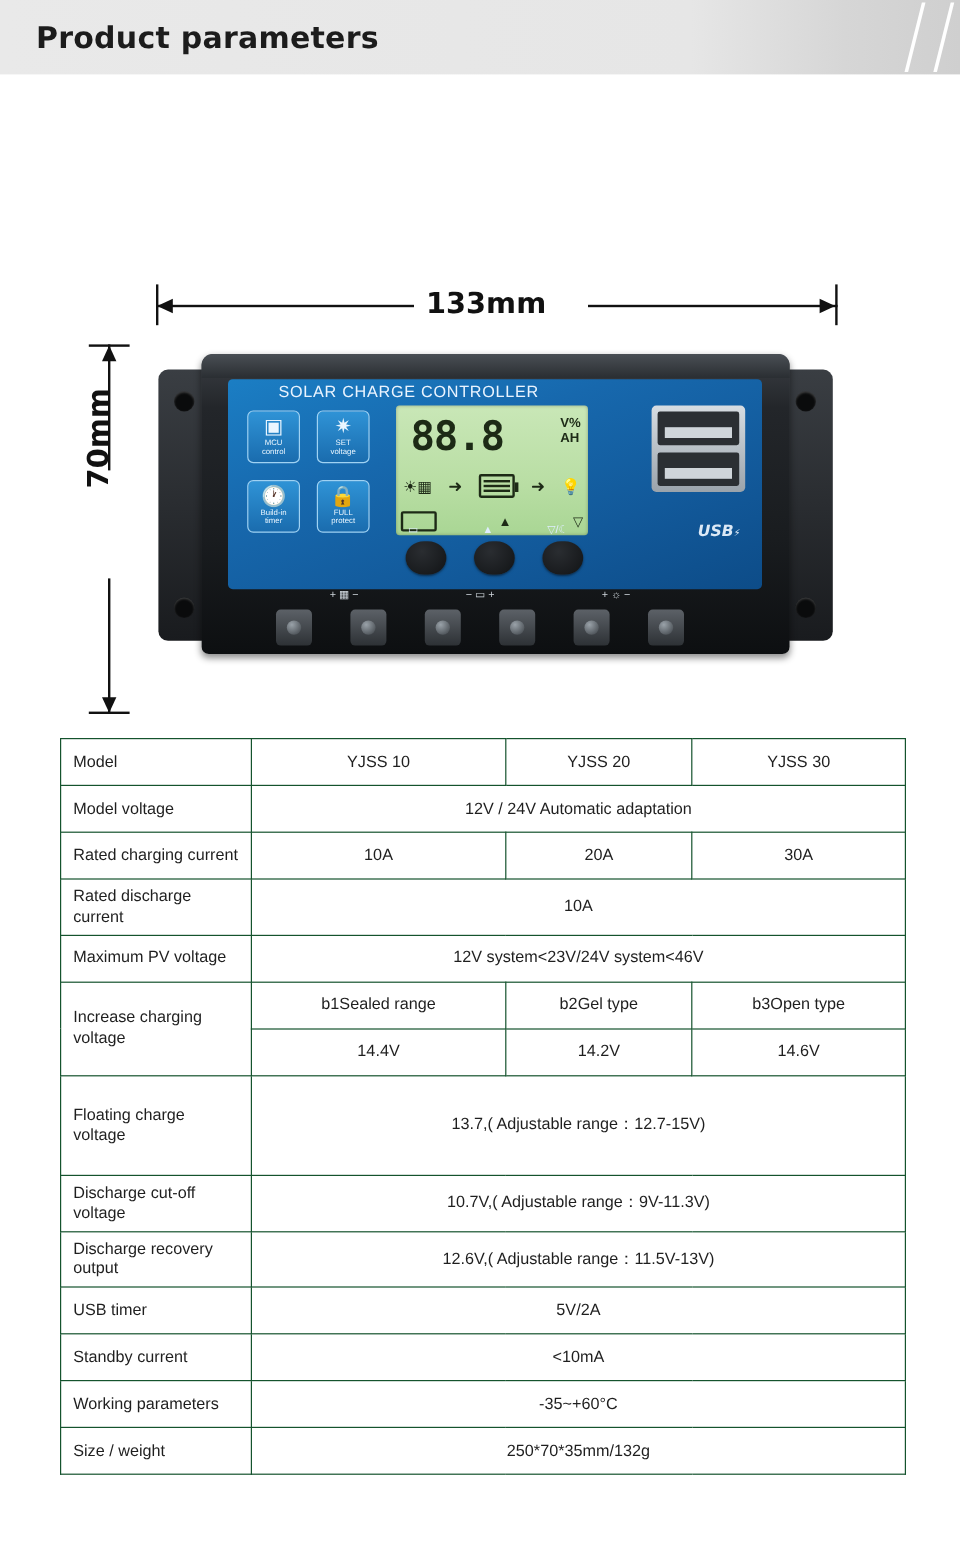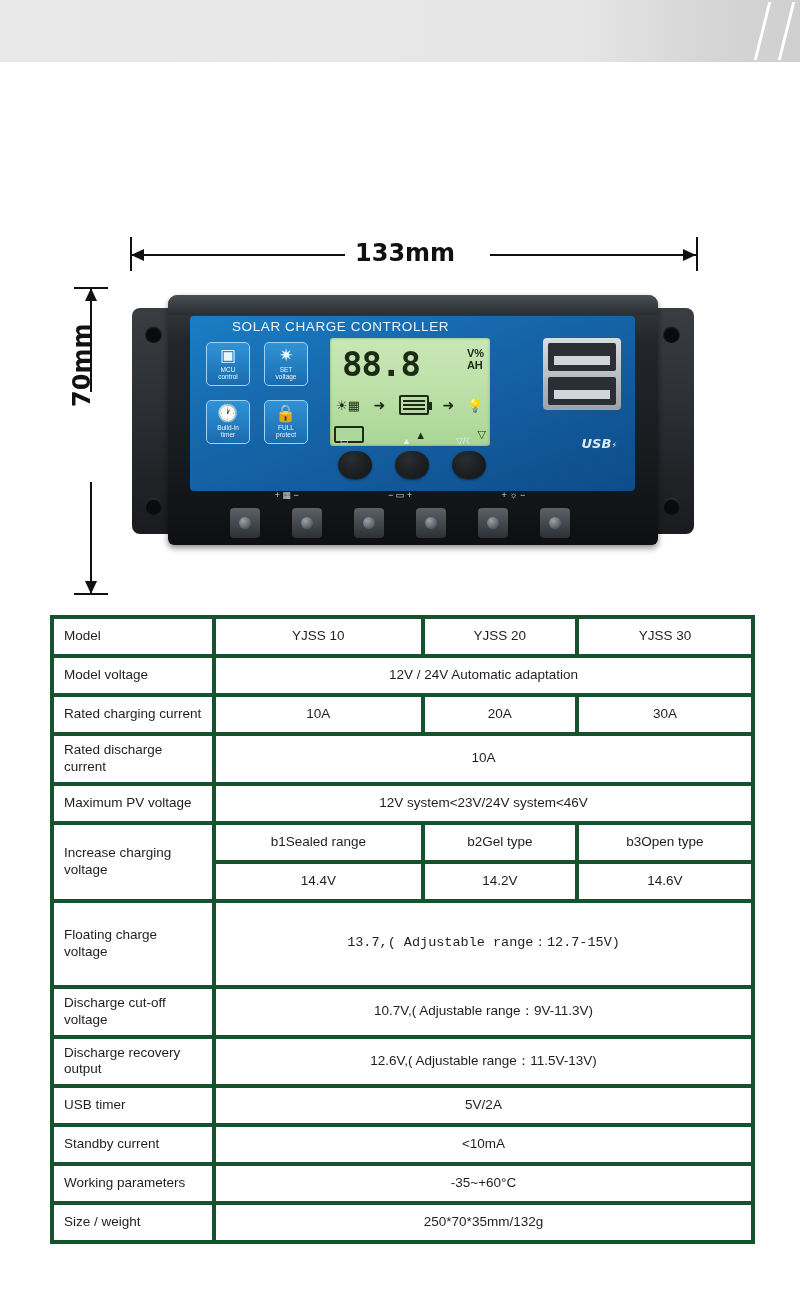--- a/index.html
+++ b/index.html
@@ -382,39 +382,40 @@
     left: 50px;
     top: 615px;
     width: 705px;
   }
   table.spec {
     border-collapse: collapse;
     width: 705px;
     font-family: "Liberation Sans", sans-serif;
   }
   table.spec td {
-    border: 4px solid #14532d;
+    border: 1px solid #14532d;
     font-size: 13.5px;
     color: #1f1f1f;
     padding: 6px 8px;
     text-align: center;
     vertical-align: middle;
     line-height: 1.25;
   }
   table.spec td.label {
     text-align: left;
     width: 140px;
     padding-left: 10px;
   }
   table.spec tr { height: 39px; }
 </style>
 </head>
 <body>
 
 <div class="header">
+  <div class="header-title">Product parameters</div>
   <div class="header-slash"></div>
   <div class="header-slash2"></div>
 </div>
 
 <div class="diagram">
 
   <div class="hline hline-a"></div>
   <div class="hline hline-b"></div>
   <div class="tick-v l"></div>
   <div class="tick-v r"></div>
@@ -556,21 +557,21 @@
           <td>b2Gel type</td>
           <td>b3Open type</td>
         </tr>
         <tr>
           <td>14.4V</td>
           <td>14.2V</td>
           <td>14.6V</td>
         </tr>
         <tr>
           <td class="label" style="height: 70px;">Floating charge voltage</td>
-          <td colspan="3" style="height: 70px; font-family: Liberation Mono, monospace;">13.7,( Adjustable range：12.7-15V)</td>
+          <td colspan="3" style="height: 70px;">13.7,( Adjustable range：12.7-15V)</td>
         </tr>
         <tr>
           <td class="label">Discharge cut-off voltage</td>
           <td colspan="3">10.7V,( Adjustable range：9V-11.3V)</td>
         </tr>
         <tr>
           <td class="label">Discharge recovery output</td>
           <td colspan="3">12.6V,( Adjustable range：11.5V-13V)</td>
         </tr>
         <tr>

